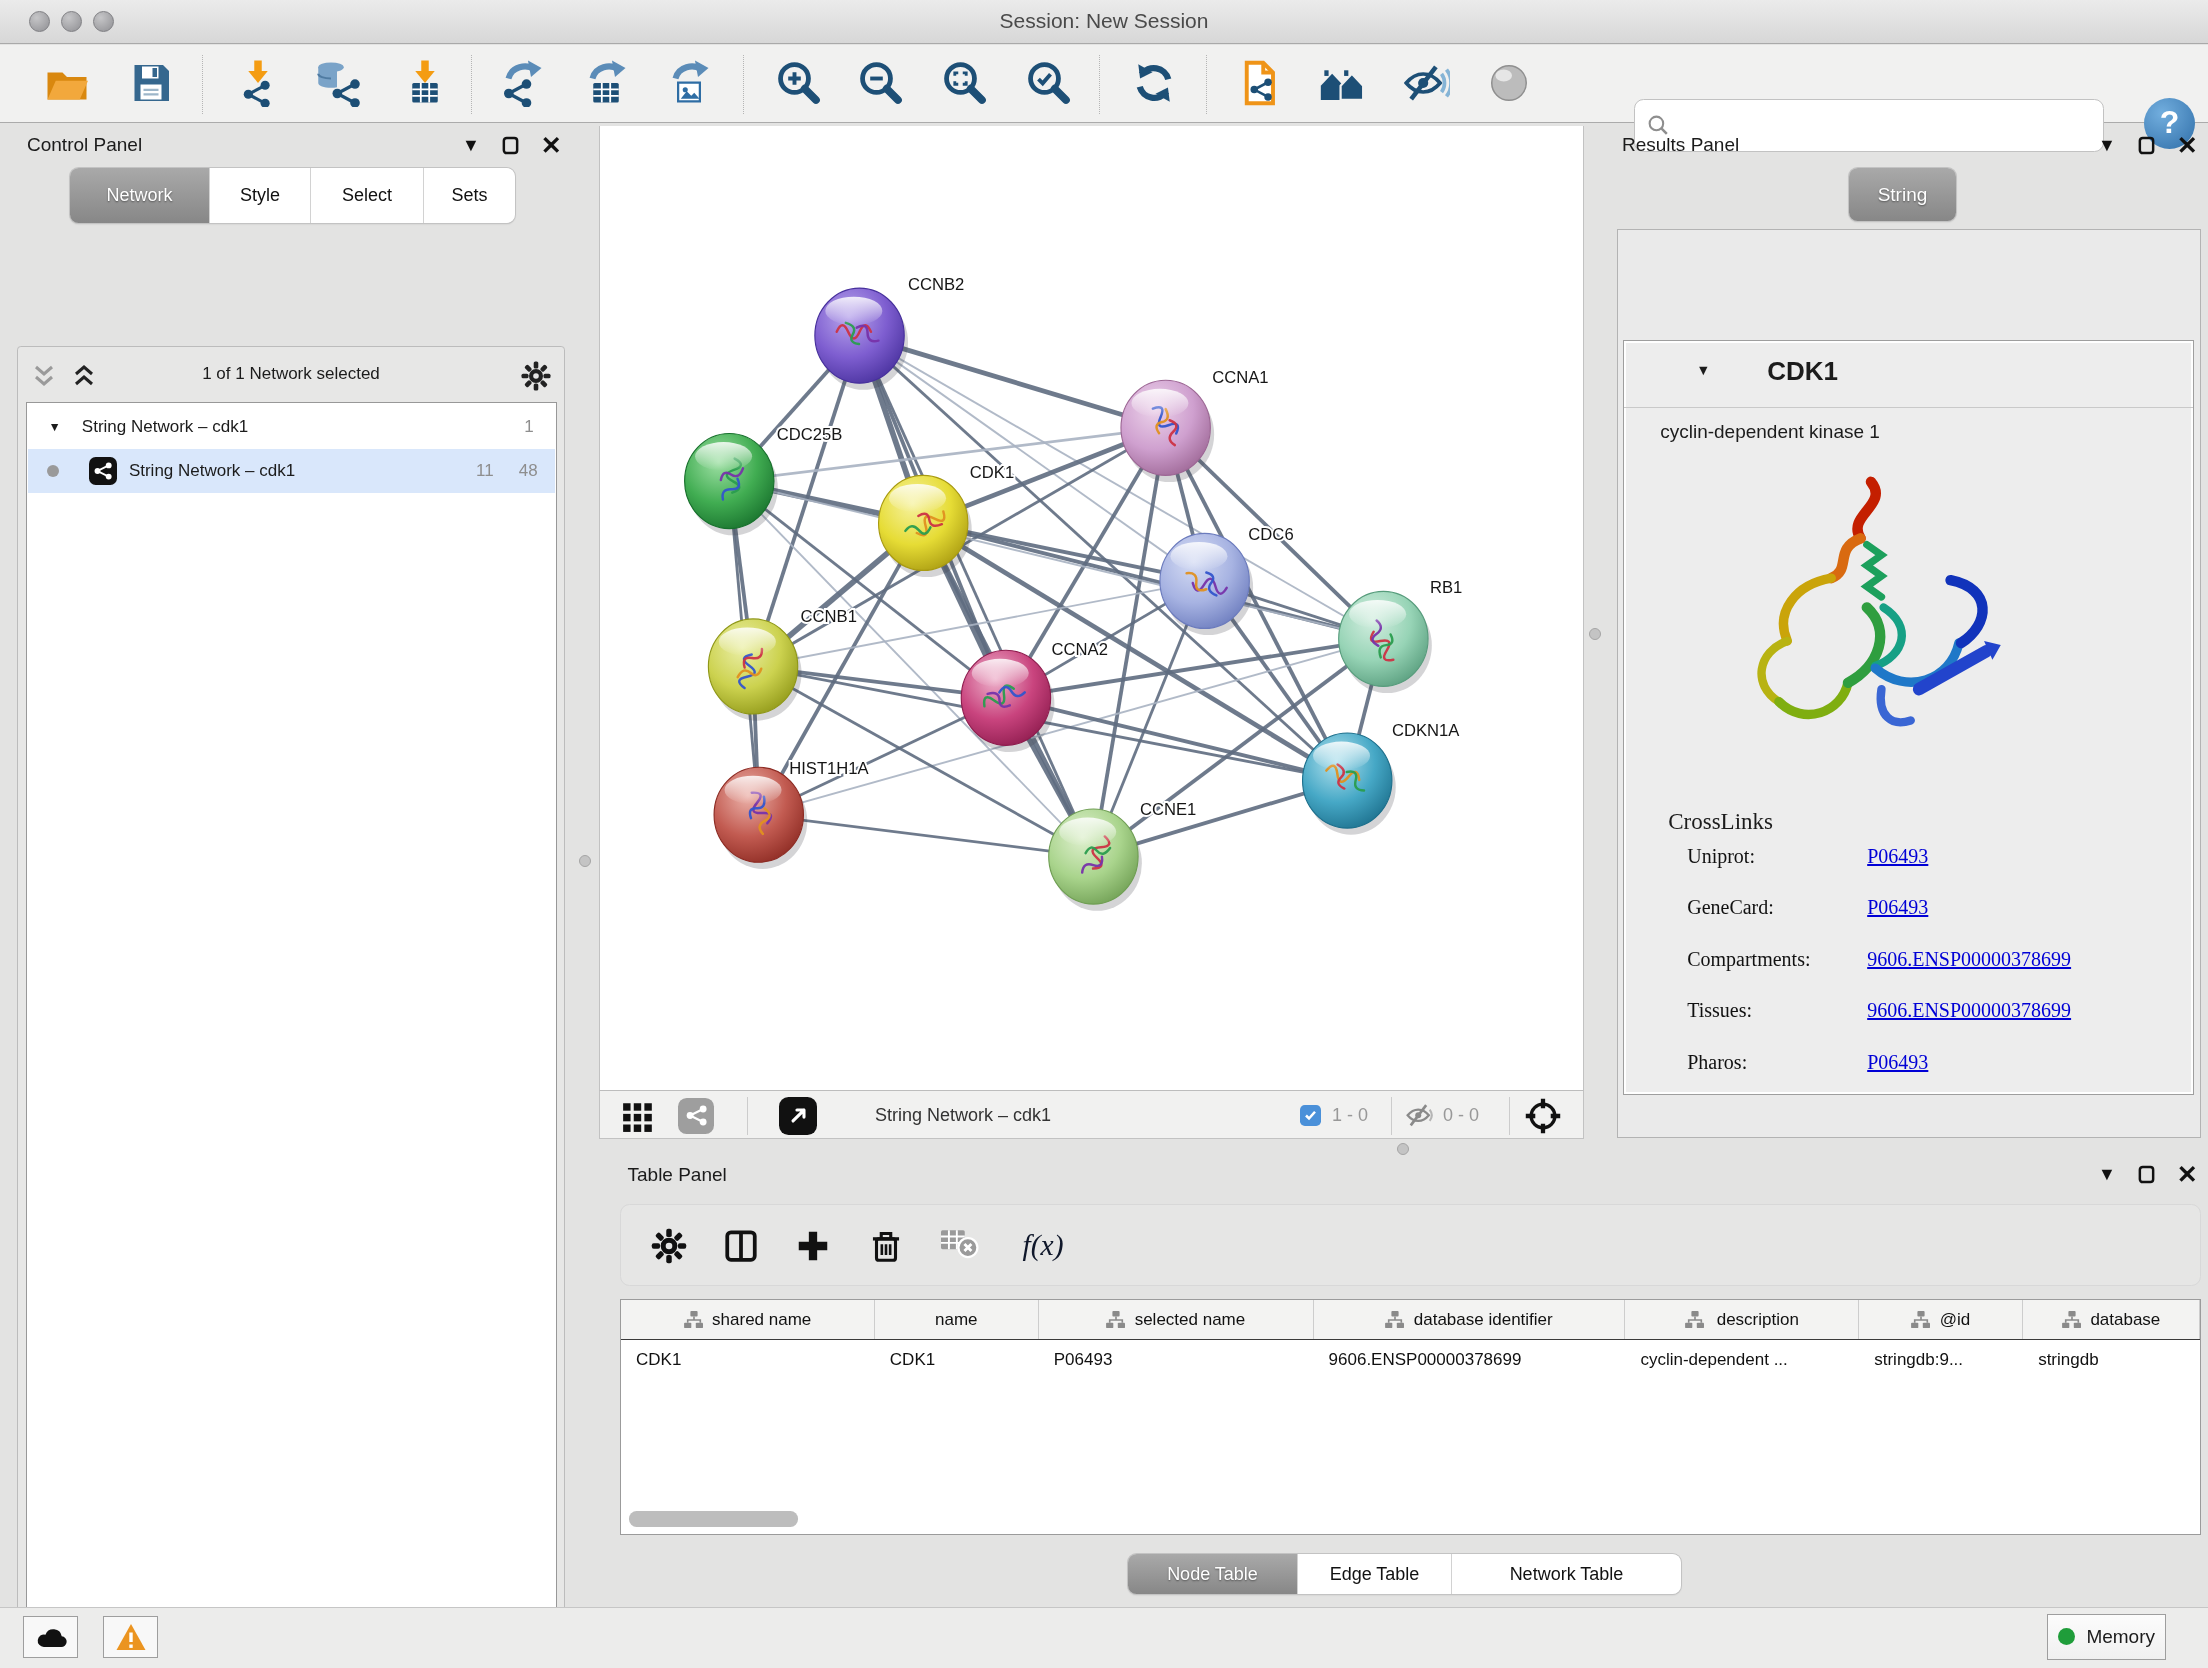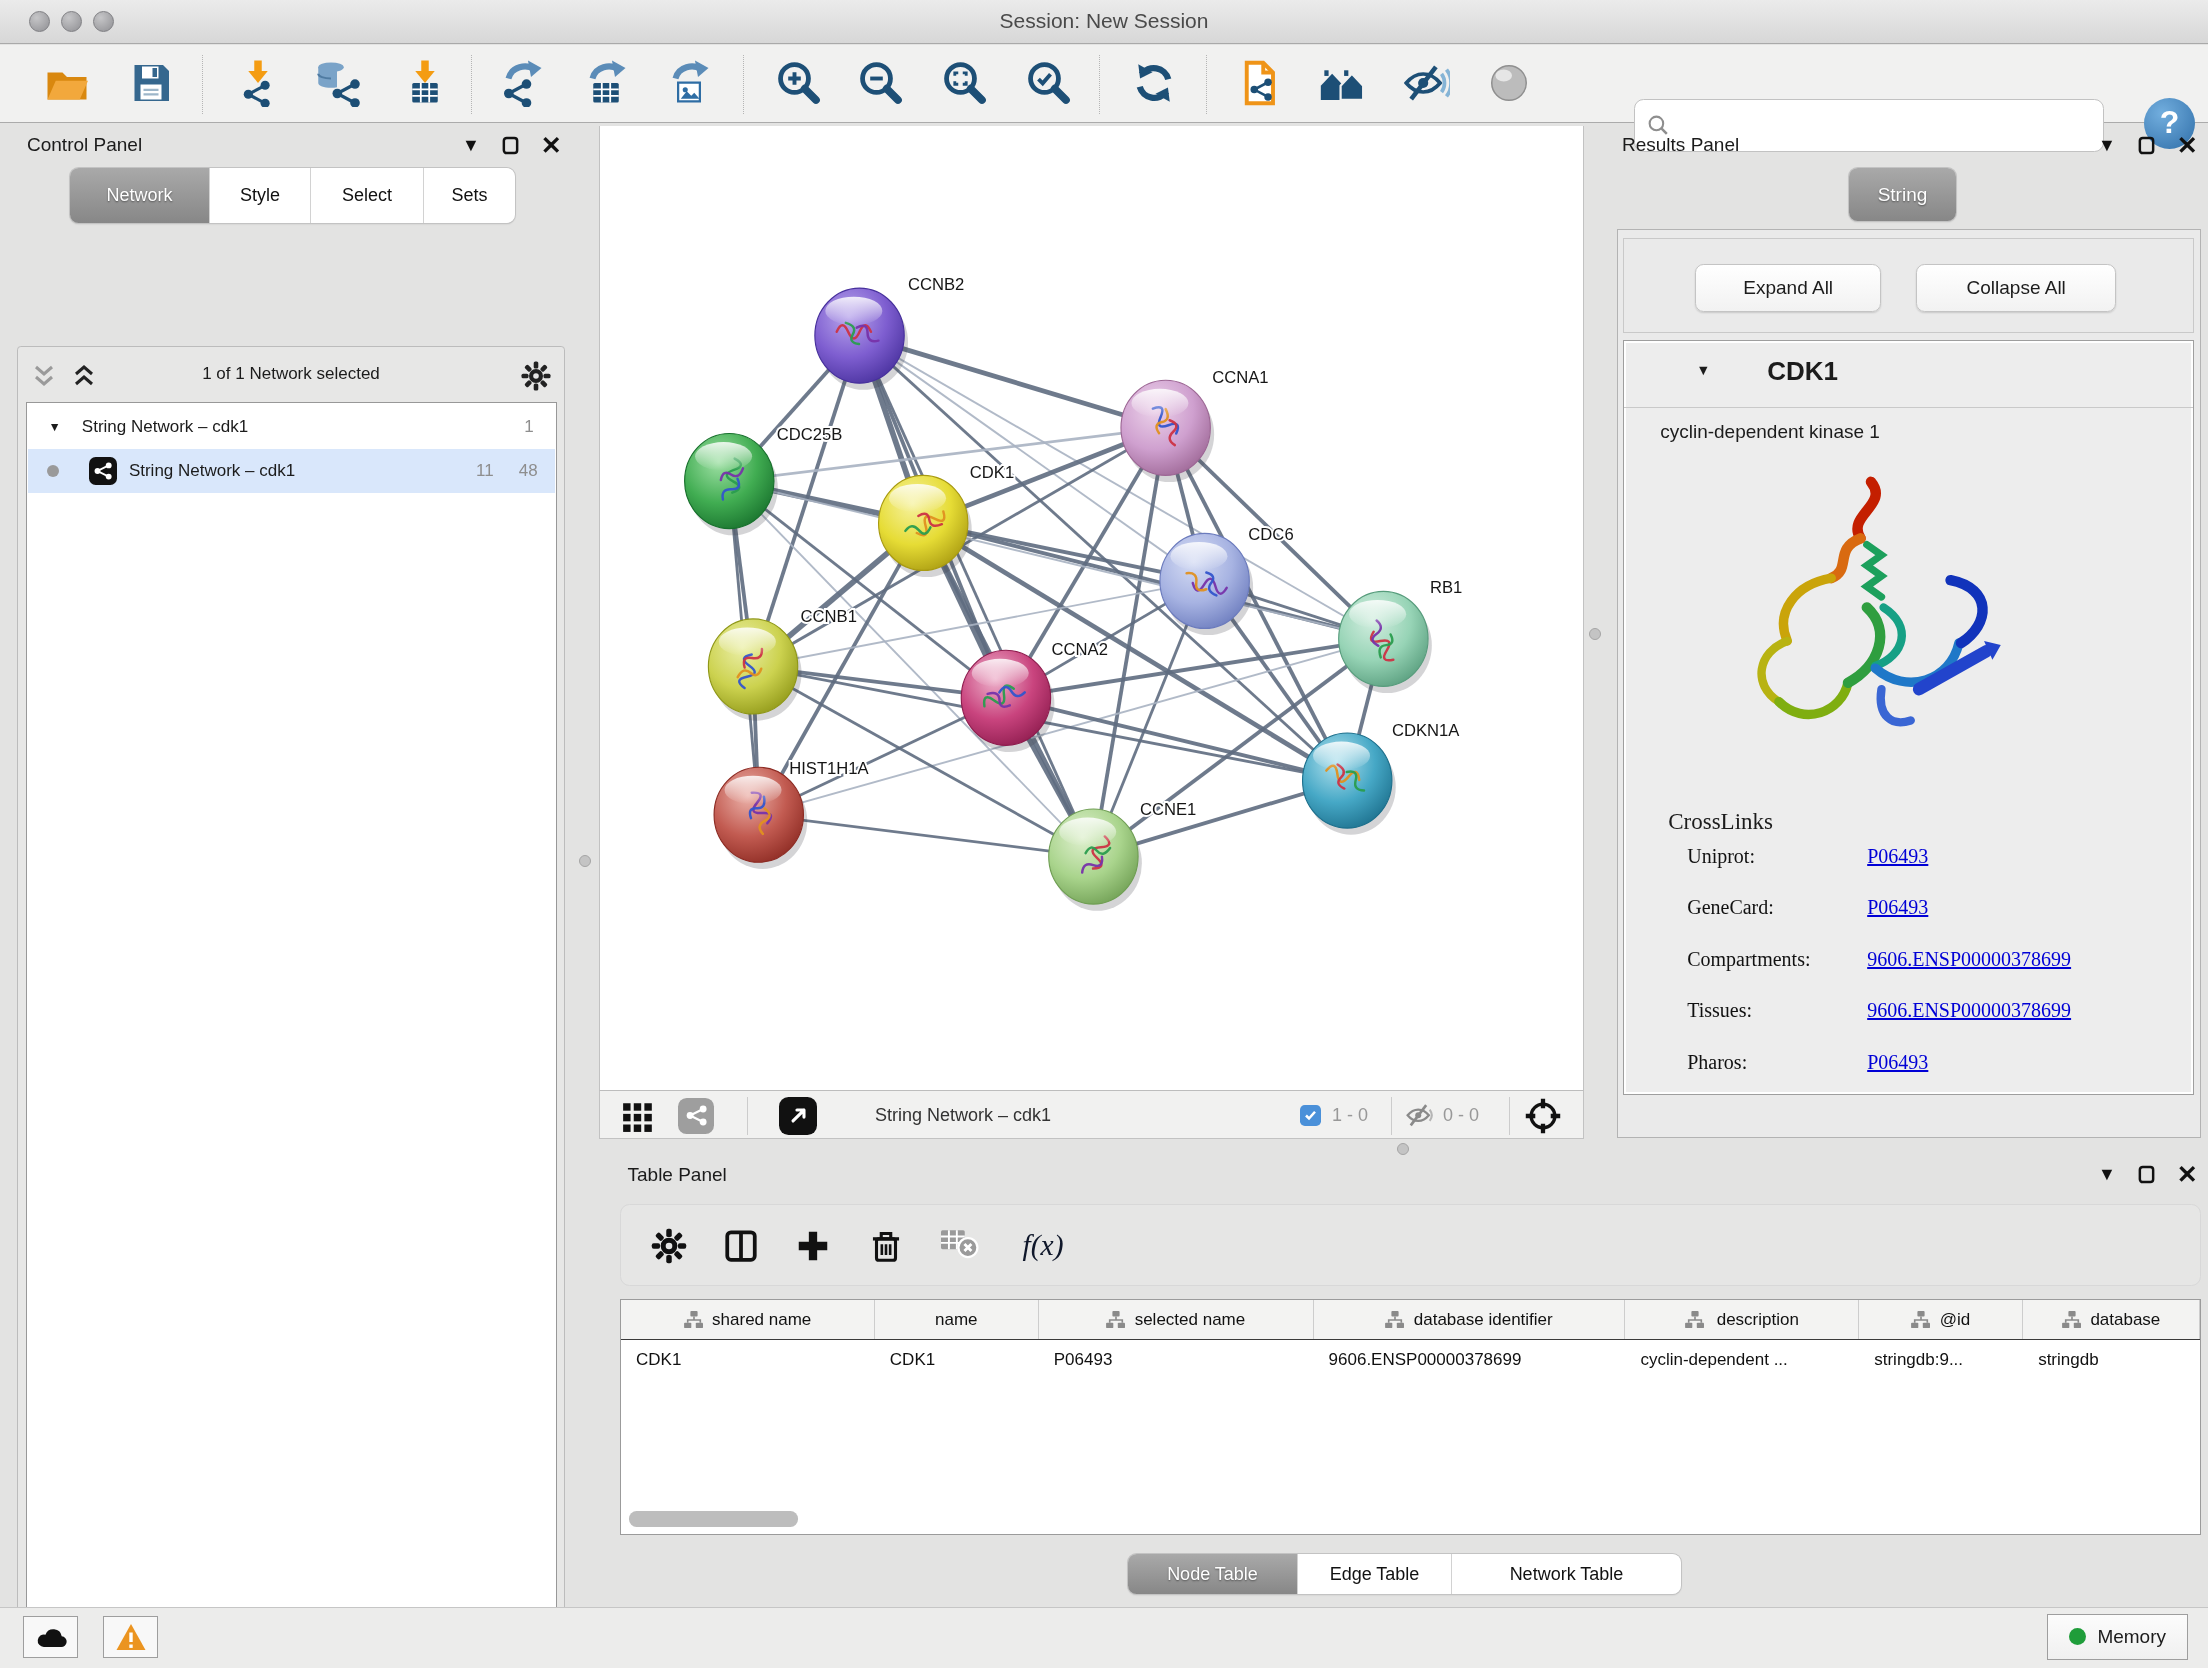--- a/index.html
+++ b/index.html
@@ -68,21 +68,21 @@
   .thead{position:absolute;left:0;top:0;height:40px;display:flex;background:#f3f3f2;border-bottom:1.9px solid #3a3a3a;width:1579px}
   .thcell{display:flex;align-items:center;justify-content:center;gap:8.6px;font-size:17px;color:#111;border-right:1px solid #cdcdcd;overflow:hidden;white-space:nowrap}
   .trowdata{position:absolute;left:0;top:42px;height:36px;display:flex;width:1579px}
   .tdcell{display:flex;align-items:center;padding-left:15px;font-size:17px;color:#111;overflow:hidden;white-space:nowrap}
   .hscroll{position:absolute;left:7.6px;top:211px;width:169px;height:16px;border-radius:7.6px;background:#bdbdbd}
   .fx{font-family:"Liberation Serif",serif;font-style:italic;font-size:29.5px;color:#0f172a}
 
   
   .statusbar{position:absolute;left:0;top:1607px;width:2208px;height:61px;background:#ececeb;border-top:1px solid #c6c6c6}
   .sbtn{position:absolute;top:7.6px;width:55px;height:42px;background:#f8f8f8;border:1.9px solid #9e9e9e;display:flex;align-items:center;justify-content:center}
-  .membtn{position:absolute;left:2047px;top:5.7px;width:141px;height:46px;background:linear-gradient(#fcfcfc,#f0f0f0);border:1px solid #9e9e9e;display:flex;align-items:center;justify-content:center;gap:11.4px;font-size:19px}
+  .membtn{position:absolute;left:2047px;top:5.7px;width:119px;height:46px;background:linear-gradient(#fcfcfc,#f0f0f0);border:1px solid #9e9e9e;display:flex;align-items:center;justify-content:center;gap:11.4px;font-size:19px}
   .memdot{width:17px;height:17px;border-radius:50%;background:#1f9d3a}
 </style>
 </head>
 <body>
 
 <div class="app">
 
   <div class="titlebar">
     <div class="tlight" style="left:28.5px"></div>
     <div class="tlight" style="left:61px"></div>
@@ -676,24 +676,20 @@
       <span class="wb">▼</span>
       <svg viewBox="0 0 20 22" width="19" height="21">
           <rect x="3" y="3" width="14" height="16" rx="3" fill="none" stroke="#111" stroke-width="2.6"></rect>
         </svg>
       <span class="wb close">✕</span>
     </div>
     <div class="tabbar" style="left:242px;top:45px;width:107px;height:53px;font-size:19px">
       <div class="tab active" style="width:107px">String</div>
     </div>
     <div class="rp-outer" style="left:9.5px;top:106px">
-      <div class="rp-buttonsbox">
-        <div class="rbtn" style="left:71px;width:186px">Expand All</div>
-        <div class="rbtn" style="left:292px;width:200px">Collapse All</div>
-      </div>
       <div class="rp-card">
         <div class="rp-cardhead">
           <span class="abs" style="left:72px;top:21px;font-size:14.3px">▼</span>
           <span class="abs" style="left:143px;top:15px;font-size:26px;font-weight:bold">CDK1</span>
         </div>
         <div class="abs" style="left:36px;top:80px;font-size:19px">cyclin-dependent kinase 1</div>
         <svg class="abs" style="left:57px;top:122px" width="380" height="314" viewBox="0 0 300 300">
           <g fill="none" stroke-linecap="round">
             <path d="M150 18 c18 22 -24 32 -10 54" stroke="#c41f00" stroke-width="10"></path>
             <path d="M140 72 c-26 10 -8 30 -28 38" stroke="#d96a10" stroke-width="10"></path>

